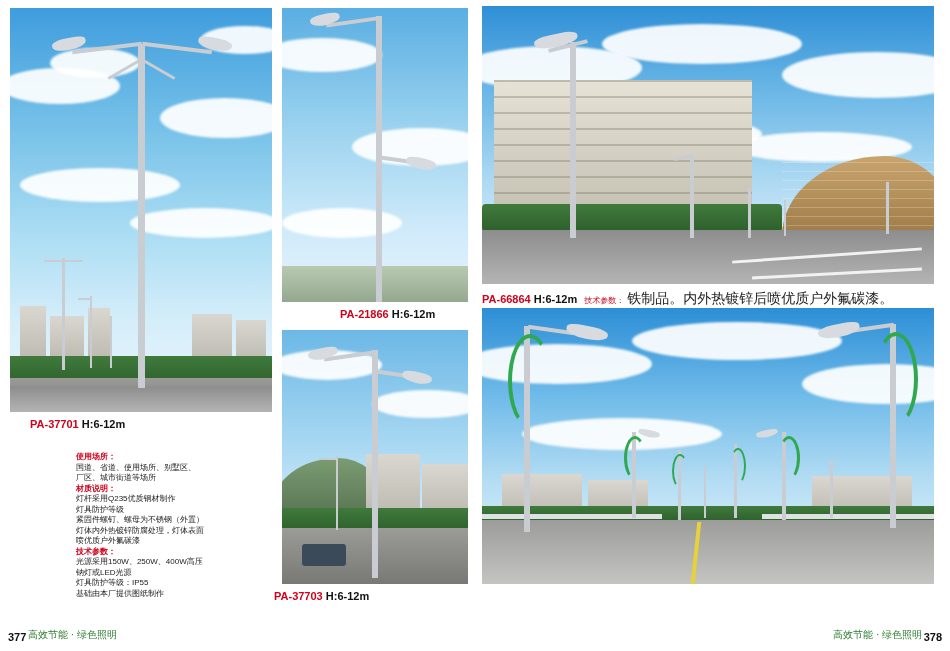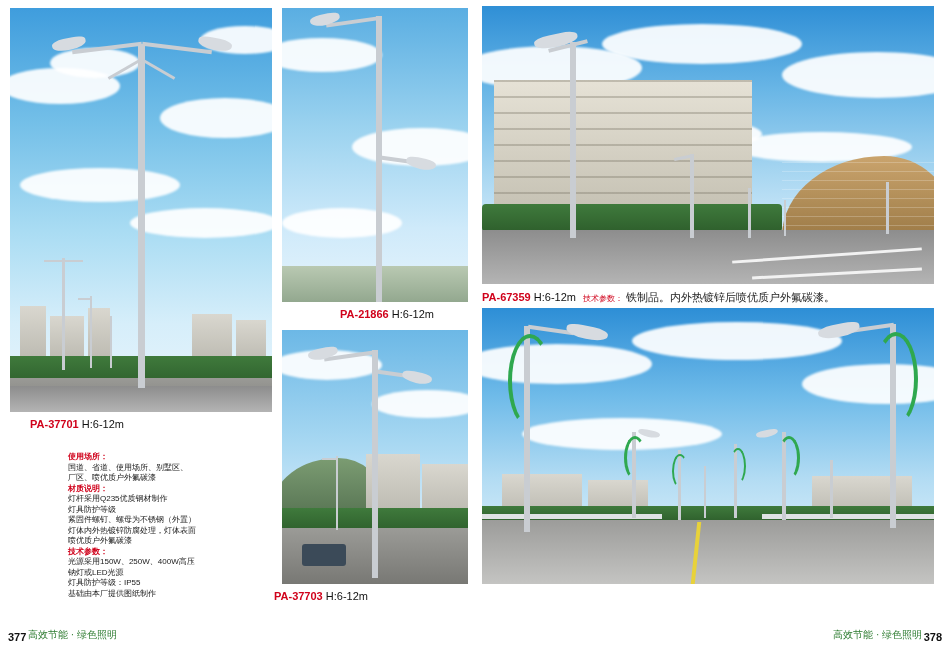--- a/index.html
+++ b/index.html
@@ -91,36 +91,36 @@
     font-size: 11px;
     color: #111;
     white-space: nowrap;
   }
   .caption .code {
     color: #d0021b;
     font-weight: bold;
   }
   .caption .size {
     color: #111;
-    font-weight: normal;
+    font-weight: bold;
   }
   .caption .tech-label {
     color: #d0021b;
     font-size: 8px;
     margin-left: 4px;
   }
   .caption .tech-text {
     color: #222;
-    font-size: 11px;
+    font-size: 14px;
   }
 
   
   .specs {
     position: absolute;
-    left: 68px;
+    left: 76px;
     top: 452px;
     width: 210px;
     font-size: 8px;
     line-height: 10.5px;
     color: #1a1a1a;
   }
   .specs .hd {
     color: #d0021b;
     font-weight: bold;
   }
@@ -189,21 +189,21 @@
   </div>
 
   <div class="caption" style="left:30px; top:418px;">
     <span class="code">PA-37701</span>
     <span class="size">H:6-12m</span>
   </div>
 
   <div class="specs">
     <div class="hd">使用场所：</div>
     <div>国道、省道、使用场所、别墅区、</div>
-    <div>厂区、喷优质户外氟碳漆</div>
+    <div>厂区、城市街道等场所</div>
     <div class="hd">材质说明：</div>
     <div>灯杆采用Q235优质钢材制作</div>
     <div>灯具防护等级</div>
     <div>紧固件螺钉、螺母为不锈钢（外置）</div>
     <div>灯体内外热镀锌防腐处理，灯体表面</div>
     <div>喷优质户外氟碳漆</div>
     <div class="hd">技术参数：</div>
     <div>光源采用150W、250W、400W高压</div>
     <div>钠灯或LED光源</div>
     <div>灯具防护等级：IP55</div>
@@ -284,21 +284,21 @@
     <div class="lamp tilt" style="left:52px; top:28px; width:44px; height:13px;"></div>
 
     <div class="pole" style="left:208px; top:148px; width:4px; height:84px;"></div>
     <div class="arm" style="left:192px; top:150px; width:20px; height:3px; transform:rotate(-12deg);"></div>
     <div class="pole" style="left:266px; top:182px; width:3px; height:50px;"></div>
     <div class="pole" style="left:302px; top:194px; width:2px; height:36px;"></div>
     <div class="pole" style="left:404px; top:176px; width:3px; height:52px;"></div>
   </div>
 
   <div class="caption" style="left:482px; top:290px;">
-    <span class="code">PA-67359</span>
+    <span class="code">PA-66864</span>
     <span class="size">H:6-12m</span>
     <span class="tech-label">技术参数：</span>
     <span class="tech-text">铁制品。内外热镀锌后喷优质户外氟碳漆。</span>
   </div>
 
   <div class="photo" style="left:482px; top:308px; width:452px; height:276px;">
     <div class="sky" style="background:linear-gradient(#2d8ed6 0%, #6fbbe9 32%, #b3dcf3 62%, #dcf0fb 88%, #eaf6fd 100%);"></div>
     <div class="cloud" style="left:-20px; top:36px; width:190px; height:40px;"></div>
     <div class="cloud" style="left:150px; top:14px; width:210px; height:38px;"></div>
     <div class="cloud" style="left:320px; top:56px; width:170px; height:40px;"></div>

